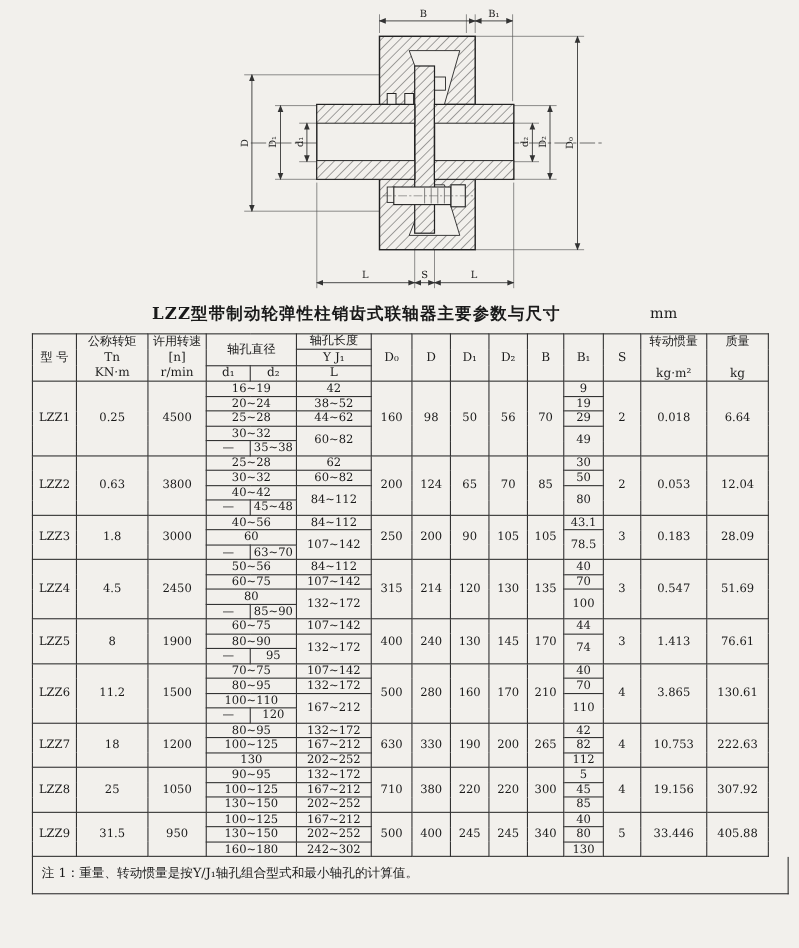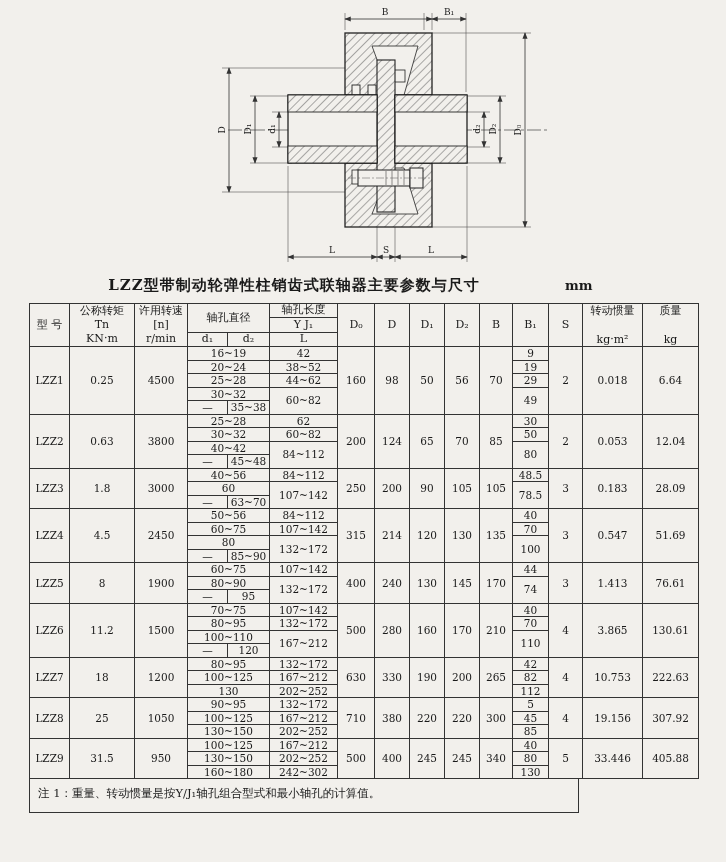--- a/index.html
+++ b/index.html
@@ -8,40 +8,40 @@
     background:#f2f0ec;
     font-family:"DejaVu Serif", serif;
     color:#1a1a1a;
     position:relative;
     overflow:hidden;
   }
   .drawing-wrap { position:absolute; top:0; left:0; width:726px; height:272px; }
   .title-row { position:absolute; top:276px; left:0; width:726px; height:22px; }
   .doc-title {
     display:block; width:588px; text-align:center;
-    font-size:15px; font-weight:bold; letter-spacing:1px;
+    font-size:15px; font-weight:bold; letter-spacing:1px;margin-left:30px;
   }
-  .unit-label { position:absolute; top:2px; left:565px; font-size:13px; font-weight:bold; }
+  .unit-label { position:absolute; top:2px; left:591px; font-size:13px; font-weight:normal; }
   .table-wrap { position:absolute; top:303px; left:29px; width:670px; }
   table.params {
     border-collapse:collapse; table-layout:fixed; width:669px;
     font-size:10.5px; text-align:center;
   }
   table.params td, table.params th {
     border:1px solid #333; padding:0; text-align:center; vertical-align:middle;
     font-weight:normal; line-height:12.5px; height:13px; overflow:hidden;
     white-space:nowrap;
   }
   table.params { border:1.5px solid #333; }
   thead th { font-size:11px; height:19px; }
   .hdr-stack div { line-height:14px; }
   .hdr-two-line div { line-height:13px;text-align:center; }
   .hdr-gap { height:16px; }
   .notes-box {
-    border:1px solid #333; border-top:none; width:550px;
+    border:1px solid #333; border-top:none; width:688px;
     padding:5px 8px 9px 8px; font-size:11.5px; line-height:1.65;
   }
   .note-line2 { padding-left:15px; }
   svg text { font-family:"DejaVu Serif", serif; fill:#1a1a1a; }
 </style>
 </head>
 <body>
 
 <div class="drawing-wrap">
 <svg width="726" height="272" viewBox="0 0 726 272">
@@ -287,21 +287,21 @@
           <td rowspan="3">LZZ3</td>
           <td rowspan="3">1.8</td>
           <td rowspan="3">3000</td>
           <td colspan="2">40~56</td>
           <td>84~112</td>
           <td rowspan="3">250</td>
           <td rowspan="3">200</td>
           <td rowspan="3">90</td>
           <td rowspan="3">105</td>
           <td rowspan="3">105</td>
-          <td>48.5</td>
+          <td>43.1</td>
           <td rowspan="3">3</td>
           <td rowspan="3">0.183</td>
           <td rowspan="3">28.09</td>
         </tr>
         <tr>
           <td colspan="2">60</td>
           <td rowspan="2">107~142</td>
           <td rowspan="2">78.5</td>
         </tr>
         <tr>

